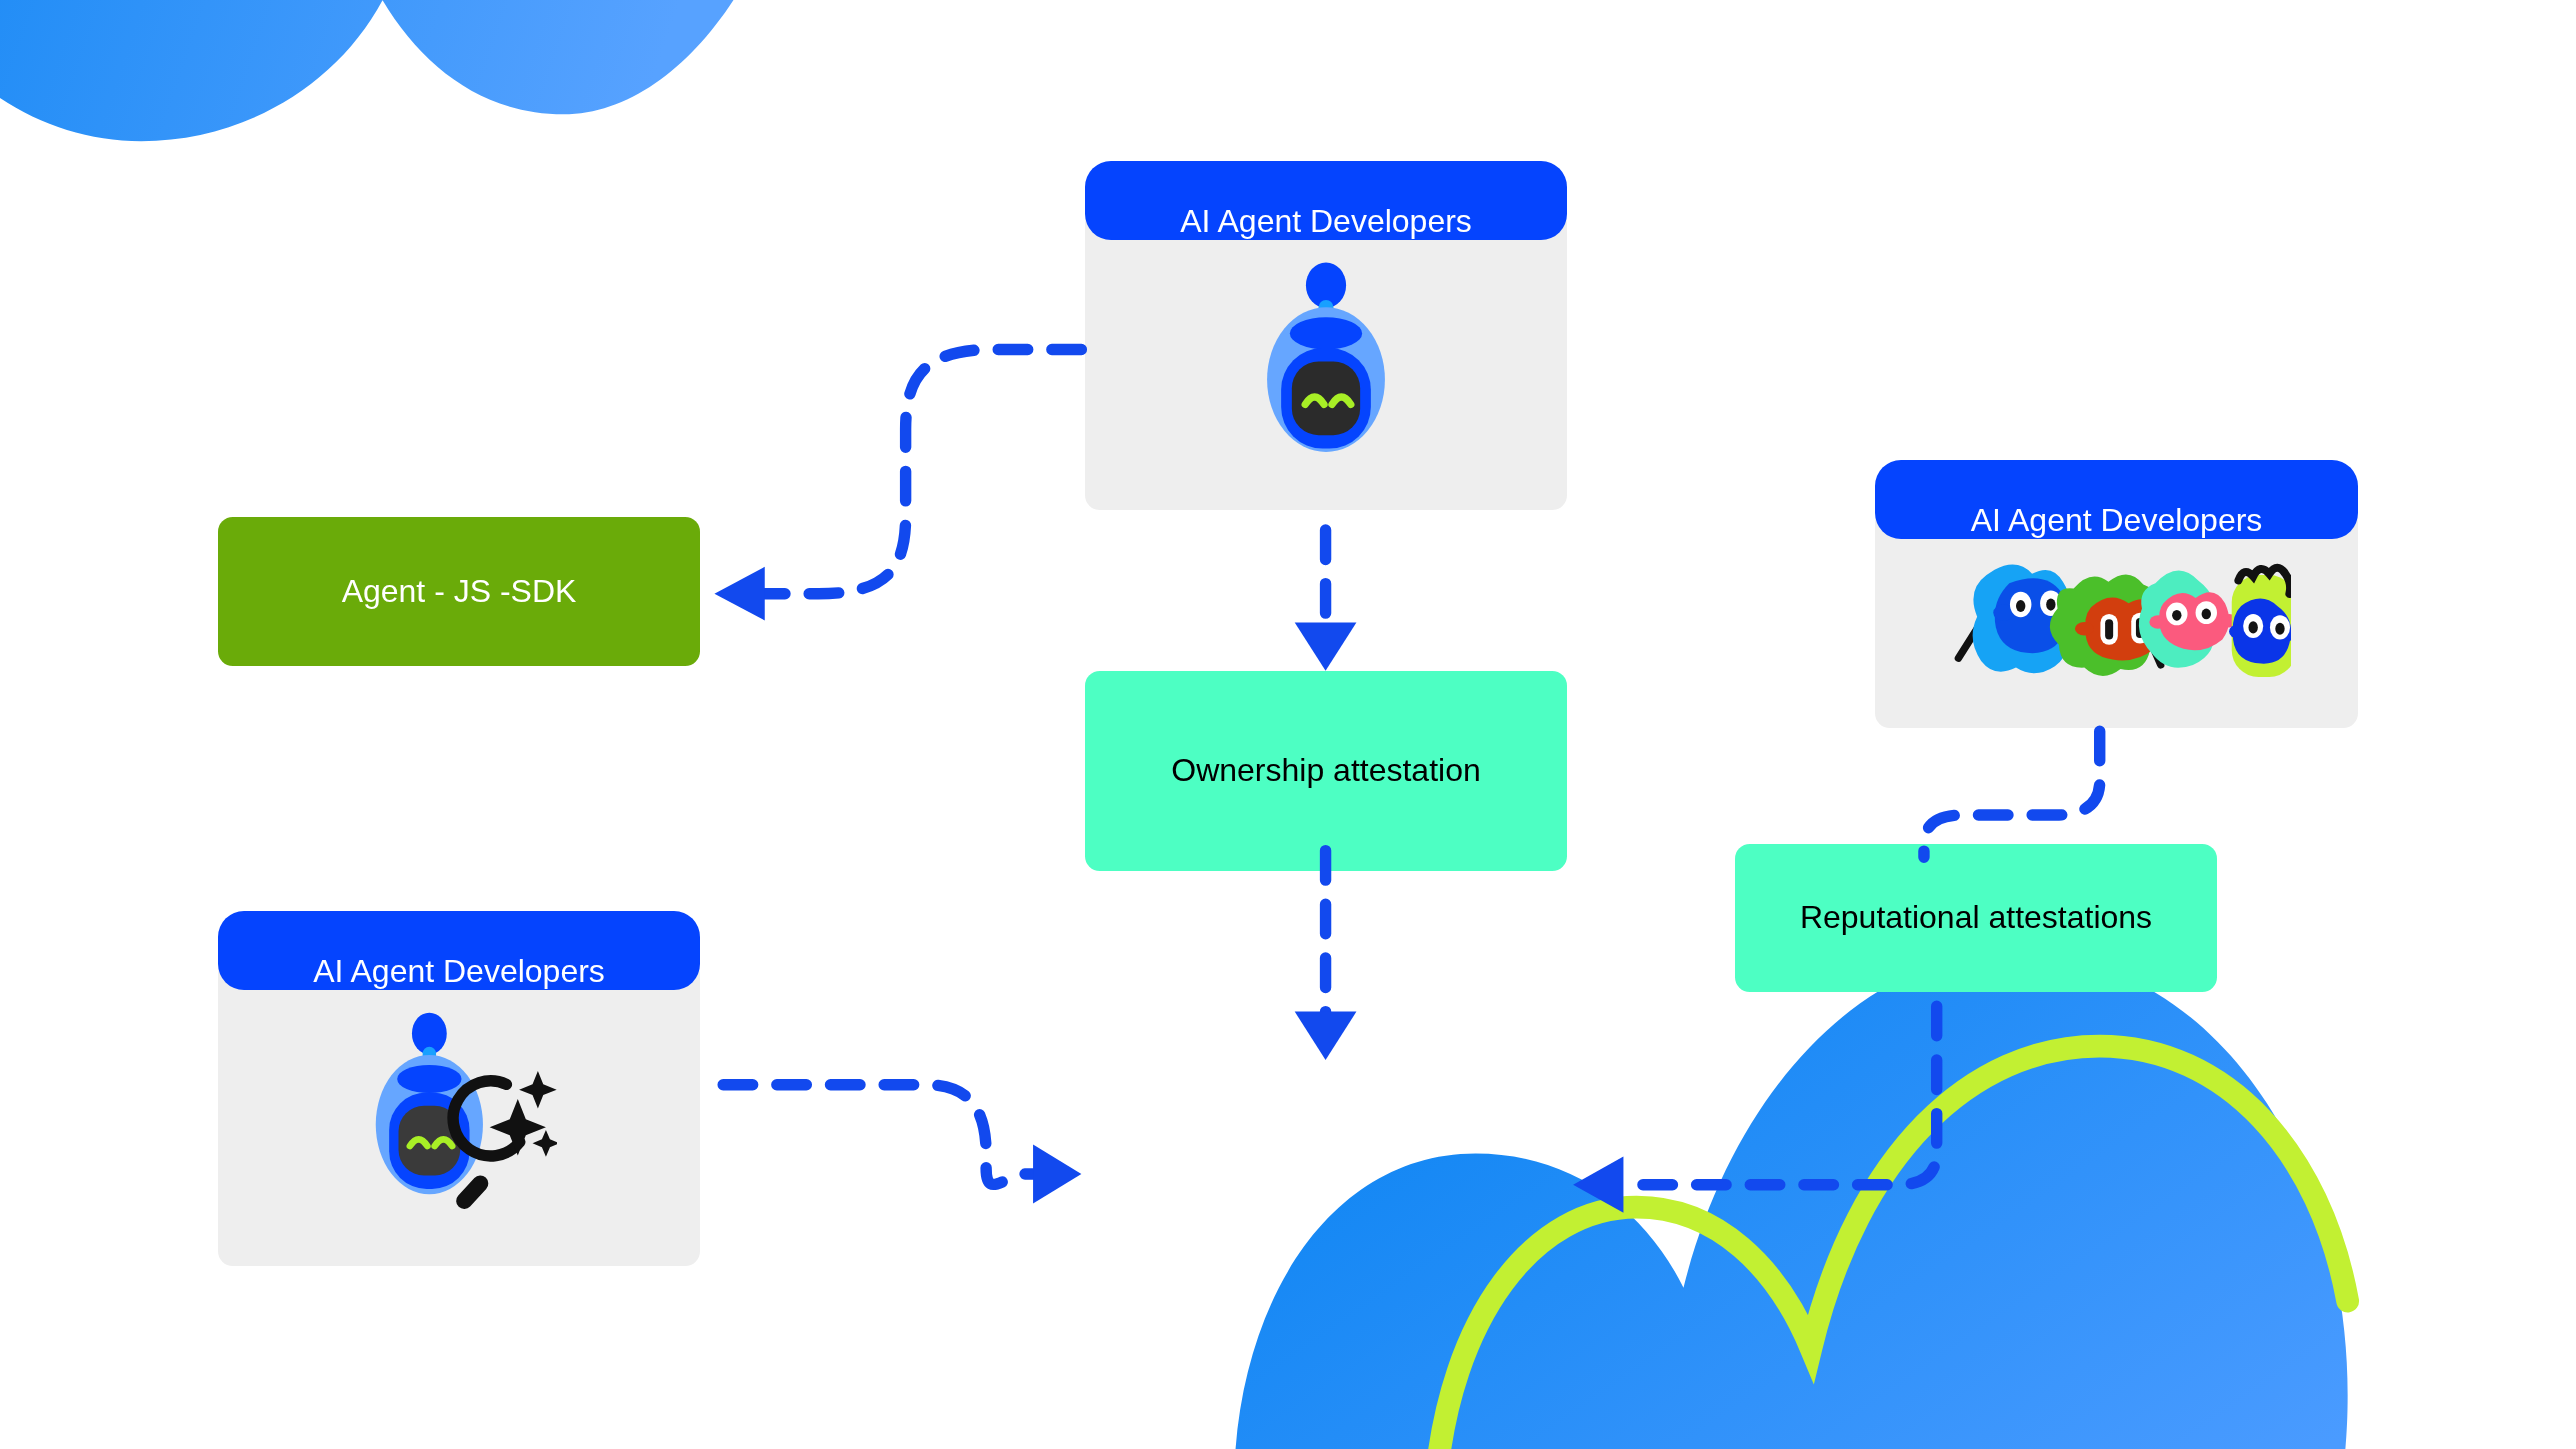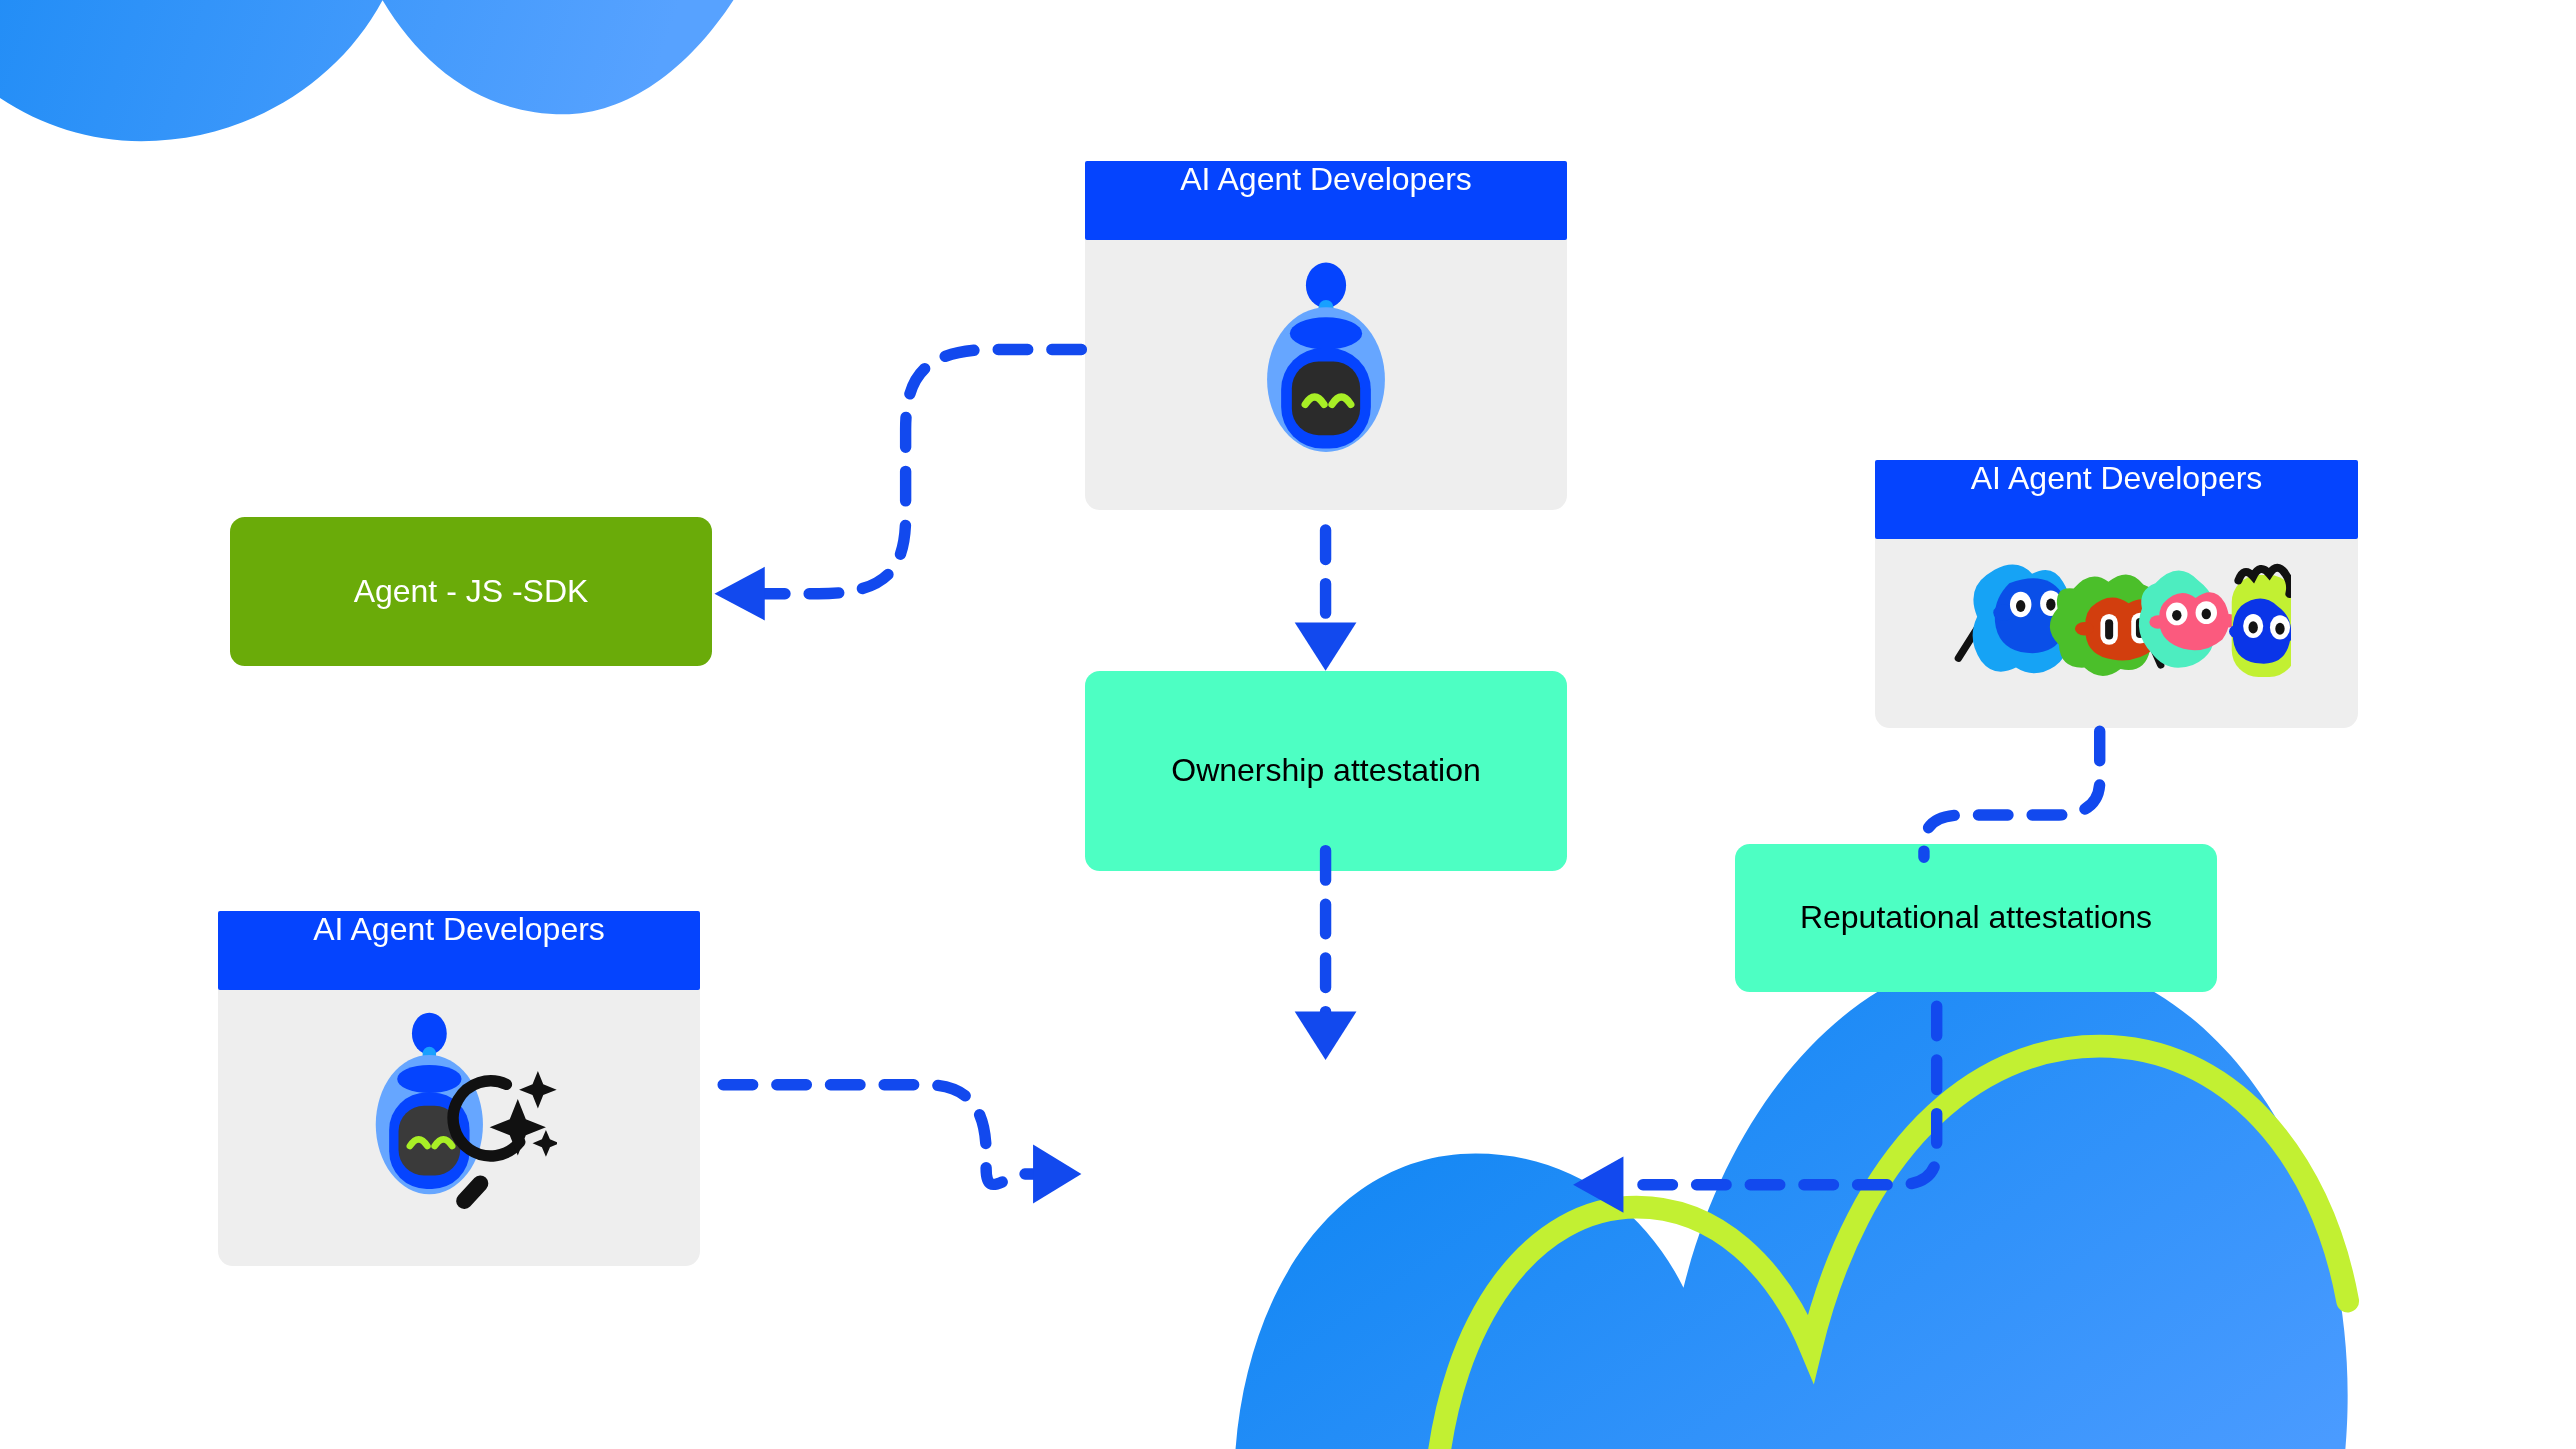--- a/index.html
+++ b/index.html
@@ -31,24 +31,24 @@
     line-height:1.22;
   }
   .node-label { white-space:pre-line; }
 
   
   .card { position:absolute; }
   .card-header {
     position:absolute; left:0; top:0;
     width:100%;
     background:#0544fe;
-    border-radius:2px;
+    border-radius:26px;
     color:#ffffff;
     font-size:32px;
-    display:flex; align-items:flex-start; justify-content:center;
+    display:flex; align-items:flex-end; justify-content:center;
     z-index:2;
   }
   .card-body {
     position:absolute; left:0;
     width:100%;
     background:#eeeeee;
     border-radius:14.8px;
     z-index:1;
     display:flex; align-items:center; justify-content:center;
   }
@@ -61,21 +61,21 @@
   #card-right   { left:1875px; top:460px;  width:483px;  height:268px; }
   #card-right .card-header { height:79px; }
   #card-right .card-body   { top:48px; height:220px; }
 
   #card-bottomleft { left:218px; top:911px; width:482px; height:356px; }
   #card-bottomleft .card-header { height:79px; }
   #card-bottomleft .card-body   { top:48px; height:307px; }
 
   #node-sdk {
     left:218px; top:517px; width:482px; height:149px;
-    background:#6aab09; color:#ffffff; font-size:32px;margin-left:12px;
+    background:#6aab09; color:#ffffff; font-size:32px;
   }
   #node-ownership {
     left:1085px; top:671px; width:482px; height:200px;
     background:#4dffc3; color:#000000; font-size:32px;
   }
   #node-reputational {
     left:1735px; top:844px; width:482px; height:148px;
     background:#4dffc3; color:#000000; font-size:32px;
   }
   #node-registry {

